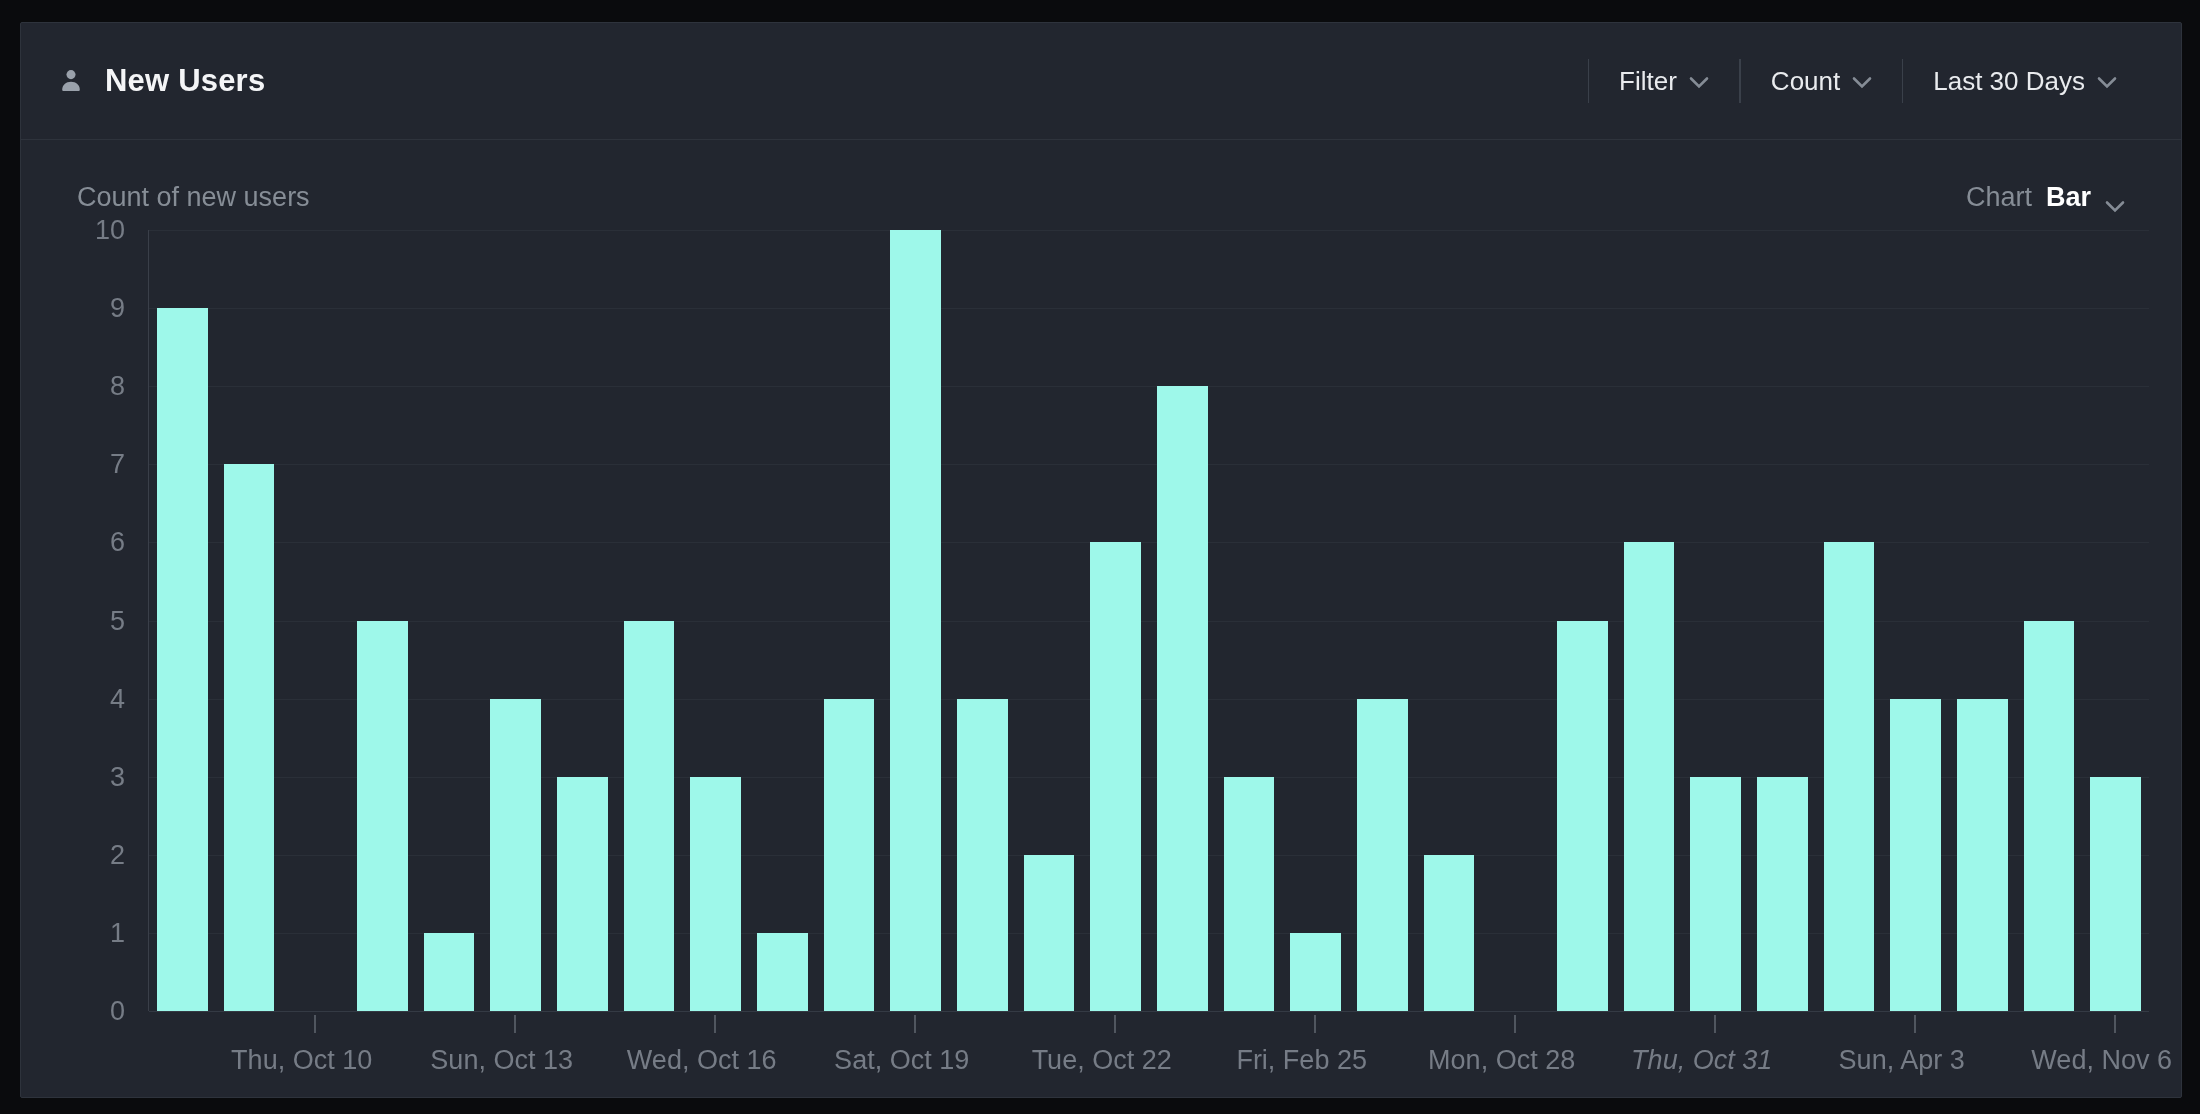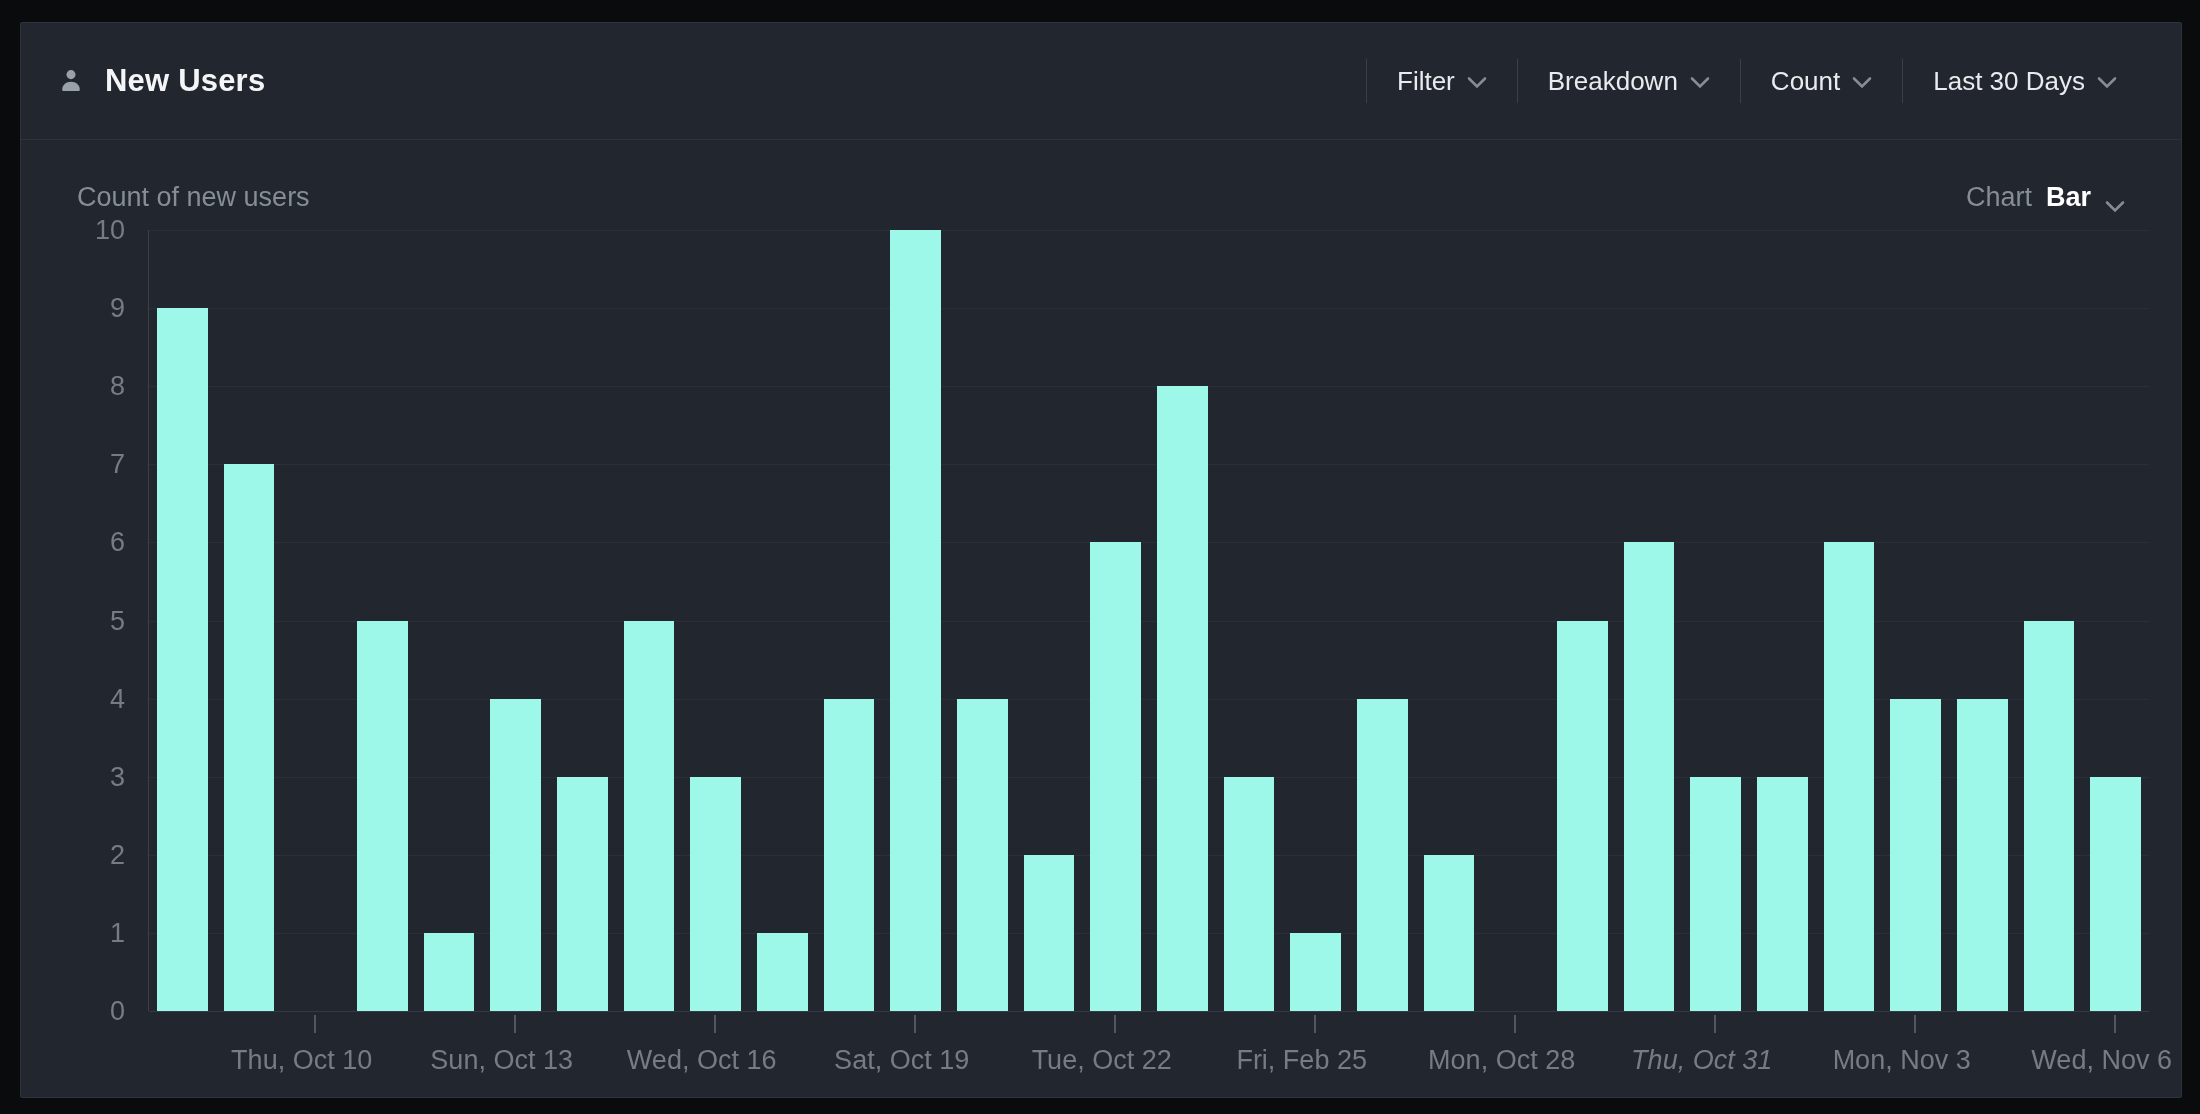--- a/index.html
+++ b/index.html
@@ -89,28 +89,20 @@
       <div class="control-sep"></div>
       <div class="control">
         <span>Filter</span>
         <span class="chev">
           <svg width="20" height="13" viewBox="0 0 20 13" fill="none" stroke="#858C96" stroke-width="2.6" stroke-linecap="round">
               <path d="M2 2.5 L10 10.5 L18 2.5"></path>
             </svg>
         </span>
       </div>
       <div class="control-sep"></div>
-      <div class="control">
-        <span>Breakdown</span>
-        <span class="chev">
-          <svg width="20" height="13" viewBox="0 0 20 13" fill="none" stroke="#858C96" stroke-width="2.6" stroke-linecap="round">
-              <path d="M2 2.5 L10 10.5 L18 2.5"></path>
-            </svg>
-        </span>
-      </div>
       <div class="control-sep"></div>
       <div class="control">
         <span>Count</span>
         <span class="chev">
           <svg width="20" height="13" viewBox="0 0 20 13" fill="none" stroke="#858C96" stroke-width="2.6" stroke-linecap="round">
               <path d="M2 2.5 L10 10.5 L18 2.5"></path>
             </svg>
         </span>
       </div>
       <div class="control-sep"></div>
@@ -268,17 +260,17 @@
     </div>
   <div class="x-labels" id="x-labels">
       <div class="x-tick-label" style="left: 8.33333%;">Thu, Oct 10</div>
       <div class="x-tick-label" style="left: 18.3333%;">Sun, Oct 13</div>
       <div class="x-tick-label" style="left: 28.3333%;">Wed, Oct 16</div>
       <div class="x-tick-label" style="left: 38.3333%;">Sat, Oct 19</div>
       <div class="x-tick-label" style="left: 48.3333%;">Tue, Oct 22</div>
       <div class="x-tick-label" style="left: 58.3333%;">Fri, Feb 25</div>
       <div class="x-tick-label" style="left: 68.3333%;">Mon, Oct 28</div>
       <div class="x-tick-label" style="left: 78.3333%; font-style: italic;">Thu, Oct 31</div>
-      <div class="x-tick-label" style="left: 88.3333%;">Mon, Nov 3</div>
+      <div class="x-tick-label" style="left: 88.3333%;">Sun, Apr 3</div>
       <div class="x-tick-label" style="left: 98.3333%;">Wed, Nov 6</div>
     </div>
 
 </div>
 
 </body></html>

